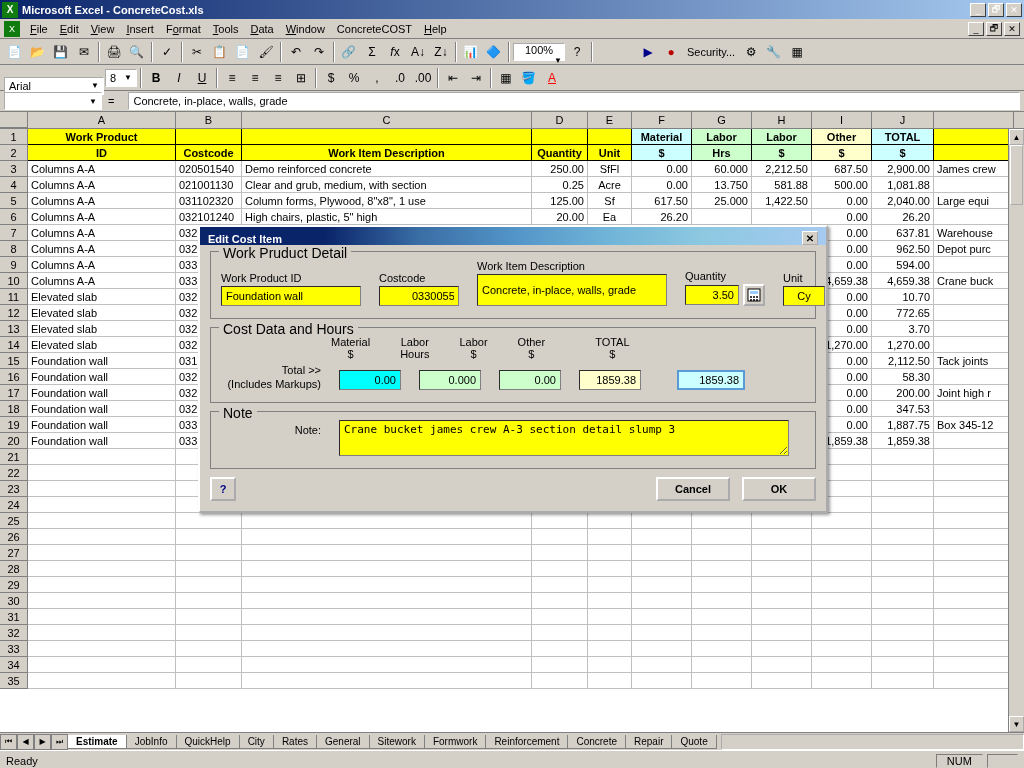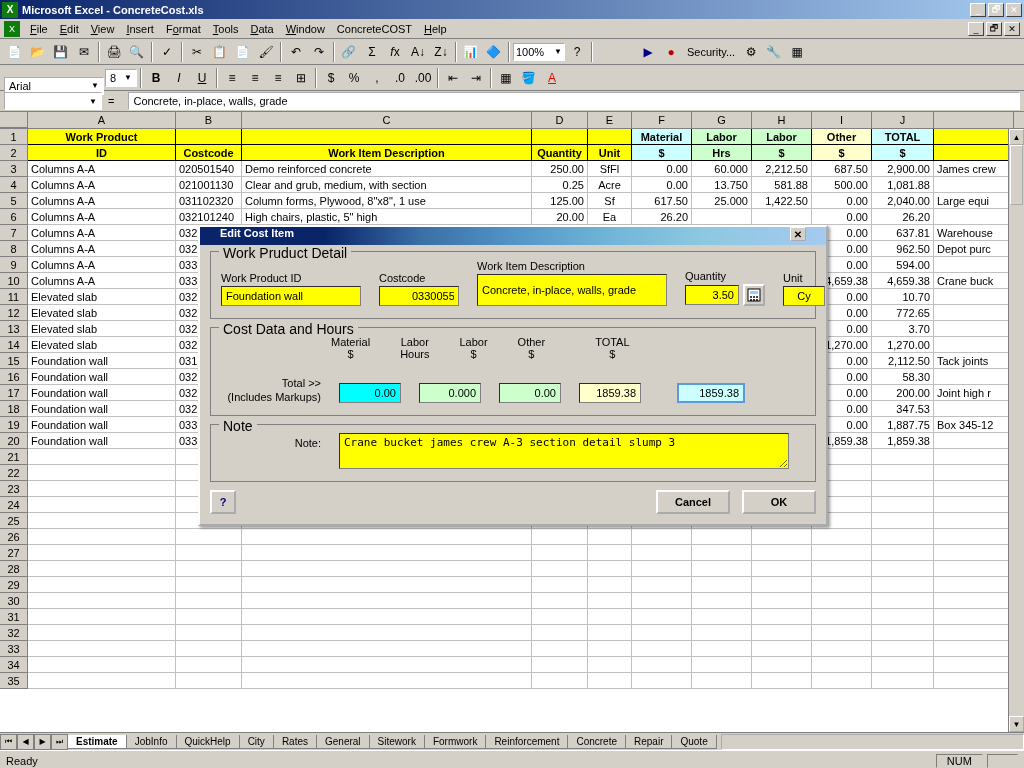--- a/index.html
+++ b/index.html
@@ -13,21 +13,21 @@
 
 .menubar { background: #d4d0c8; height: 20px; display: flex; align-items: center; padding: 0 4px; border-bottom: 1px solid #808080; }
 .menubar .menu-item { padding: 2px 6px; cursor: default; }
 .menubar .menu-item u { text-decoration: underline; }
 .menubar .doc-btns { margin-left: auto; display: flex; gap: 2px; }
 .menubar .doc-btn { width: 16px; height: 14px; background: #d4d0c8; border: 1px solid #fff; border-right-color:#404040; border-bottom-color:#404040; font-size: 9px; display:flex; align-items:center; justify-content:center; }
 
 .toolbar { background: #d4d0c8; height: 26px; display: flex; align-items: center; padding: 2px 4px; border-bottom: 1px solid #808080; gap: 1px; }
 .tbtn { width: 22px; height: 22px; display: flex; align-items: center; justify-content: center; border: 1px solid transparent; font-size: 12px; cursor: default; }
 .tsep { width: 2px; height: 20px; border-left: 1px solid #808080; border-right: 1px solid #fff; margin: 0 2px; }
-.zoom-combo { border: 1px inset #fff; background: #fff; height: 18px; width: 52px; display:flex; align-items:center; padding: 0 2px; font-size: 11px; }
+.zoom-combo { border: 1px inset #fff; background: #fff; height: 18px; width: 52px; display:flex; align-items:center; padding: 0 2px; font-size: 11px; flex-direction: column; }
 .font-combo { border: 1px inset #fff; background: #fff; height: 18px; display:flex; align-items:center; padding: 0 4px; font-size: 11px; }
 .font-name { width: 100px; margin-top: 16px; }
 .font-size { width: 32px; }
 .combo-arrow { margin-left:auto; font-size:8px; }
 
 .formula-bar { background: #d4d0c8; height: 21px; display: flex; align-items: center; padding: 2px 4px; border-bottom: 1px solid #808080; }
 .name-box { border: 1px inset #fff; background: #fff; height: 18px; width: 98px; display:flex; align-items:center; padding:0 4px; }
 .fx-area { border: 1px inset #fff; background: #fff; height: 18px; flex: 1; margin-left: 8px; display:flex; align-items:center; padding:0 4px; }
 
 .grid-area { position: relative; background: #fff; height: 620px; overflow: hidden; }
@@ -53,21 +53,21 @@
 .nav-btn { width: 17px; height: 16px; border: 1px solid #808080; background:#d4d0c8; display:flex;align-items:center;justify-content:center; font-size:8px; }
 .tab { padding: 1px 8px; background: #d4d0c8; border: 1px solid #808080; border-top: none; margin-left: -1px; cursor: default; }
 .tab.active { background: #fff; font-weight: bold; }
 .hscroll { flex:1; margin-left: 4px; height:16px; background:#d4d0c8; border:1px inset #fff; position:relative; }
 
 .statusbar { background: #d4d0c8; height: 20px; display: flex; align-items: center; padding: 2px 6px; border-top: 1px solid #fff; font-size: 11px; }
 .status-cell { border: 1px inset #d4d0c8; padding: 0 10px; margin-left: 4px; }
 
 
 .dialog { position: absolute; left: 198px; top: 225px; width: 630px; background: #d4d0c8; border: 2px outset #fff; box-shadow: 2px 2px 3px rgba(0,0,0,0.4); }
-.dialog-title { height: 18px; display: flex; align-items: flex-start; color: #fff; font-weight: bold; padding: 0 20px; font-size: 11px;
+.dialog-title { height: 18px; display: flex; align-items: flex-end; color: #fff; font-weight: bold; padding: 0 8px; font-size: 11px;
   background: linear-gradient(to right, #0a246a 0%, #0a246a 20%, #3a6ea5 35%, #5294c7 50%, #70b4d8 65%, #8cc8e0 80%, #a6caf0 100%); }
 .dialog-title .close { margin-left: auto; width: 16px; height: 14px; background: #d4d0c8; border: 1px outset #fff; color:#000; font-weight:bold; display:flex;align-items:center;justify-content:center; font-size:10px; }
 .dialog-body { padding: 6px 10px 10px 10px; }
 .fieldset { border: 1px solid #808080; border-top-color:#808080; padding: 8px 10px 12px 10px; margin-bottom: 8px; position: relative; }
 .fieldset-legend { position: absolute; top: -7px; left: 8px; background: #d4d0c8; padding: 0 4px; font-size: 14px; }
 .field-row { display: flex; gap: 18px; align-items: flex-end; }
 .field-col { display: flex; flex-direction: column; gap: 2px; }
 .field-label { font-size: 11px; }
 .field-input { border: 1px inset #808080; background: #ffff00; height: 20px; padding: 2px 4px; font-size: 11px; }
 .field-input.cyan { background: #00ffff; text-align:right; }
@@ -819,21 +819,21 @@
         <div class="field-col" style="align-items:center">
             <div class="field-label" style="text-align:center">Labor<br>$</div>
           </div>
         <div class="field-col" style="align-items:center">
             <div class="field-label" style="text-align:center">Other<br>$</div>
           </div>
         <div class="field-col" style="align-items:center;margin-left:20px">
             <div class="field-label" style="text-align:center">TOTAL<br>$</div>
           </div>
       </div>
-      <div class="field-row" style="margin-top:17px">
+      <div class="field-row" style="margin-top:4px">
         <div class="field-col" style="width:100px;align-items:flex-end">
           <div class="field-label">Total &gt;&gt;</div>
           <div class="field-label">(Includes Markups)</div>
         </div>
         <input class="field-input cyan" style="width: 62px;" value="0.00">
         <input class="field-input ltgreen" style="width: 62px;" value="0.000">
         <input class="field-input ltgreen" style="width: 62px;" value="0.00">
         <input class="field-input ltyellow" style="width: 62px;" value="1859.38">
         <input class="field-input ltcyan" style="width: 68px; margin-left: 18px;" value="1859.38">
       </div>

